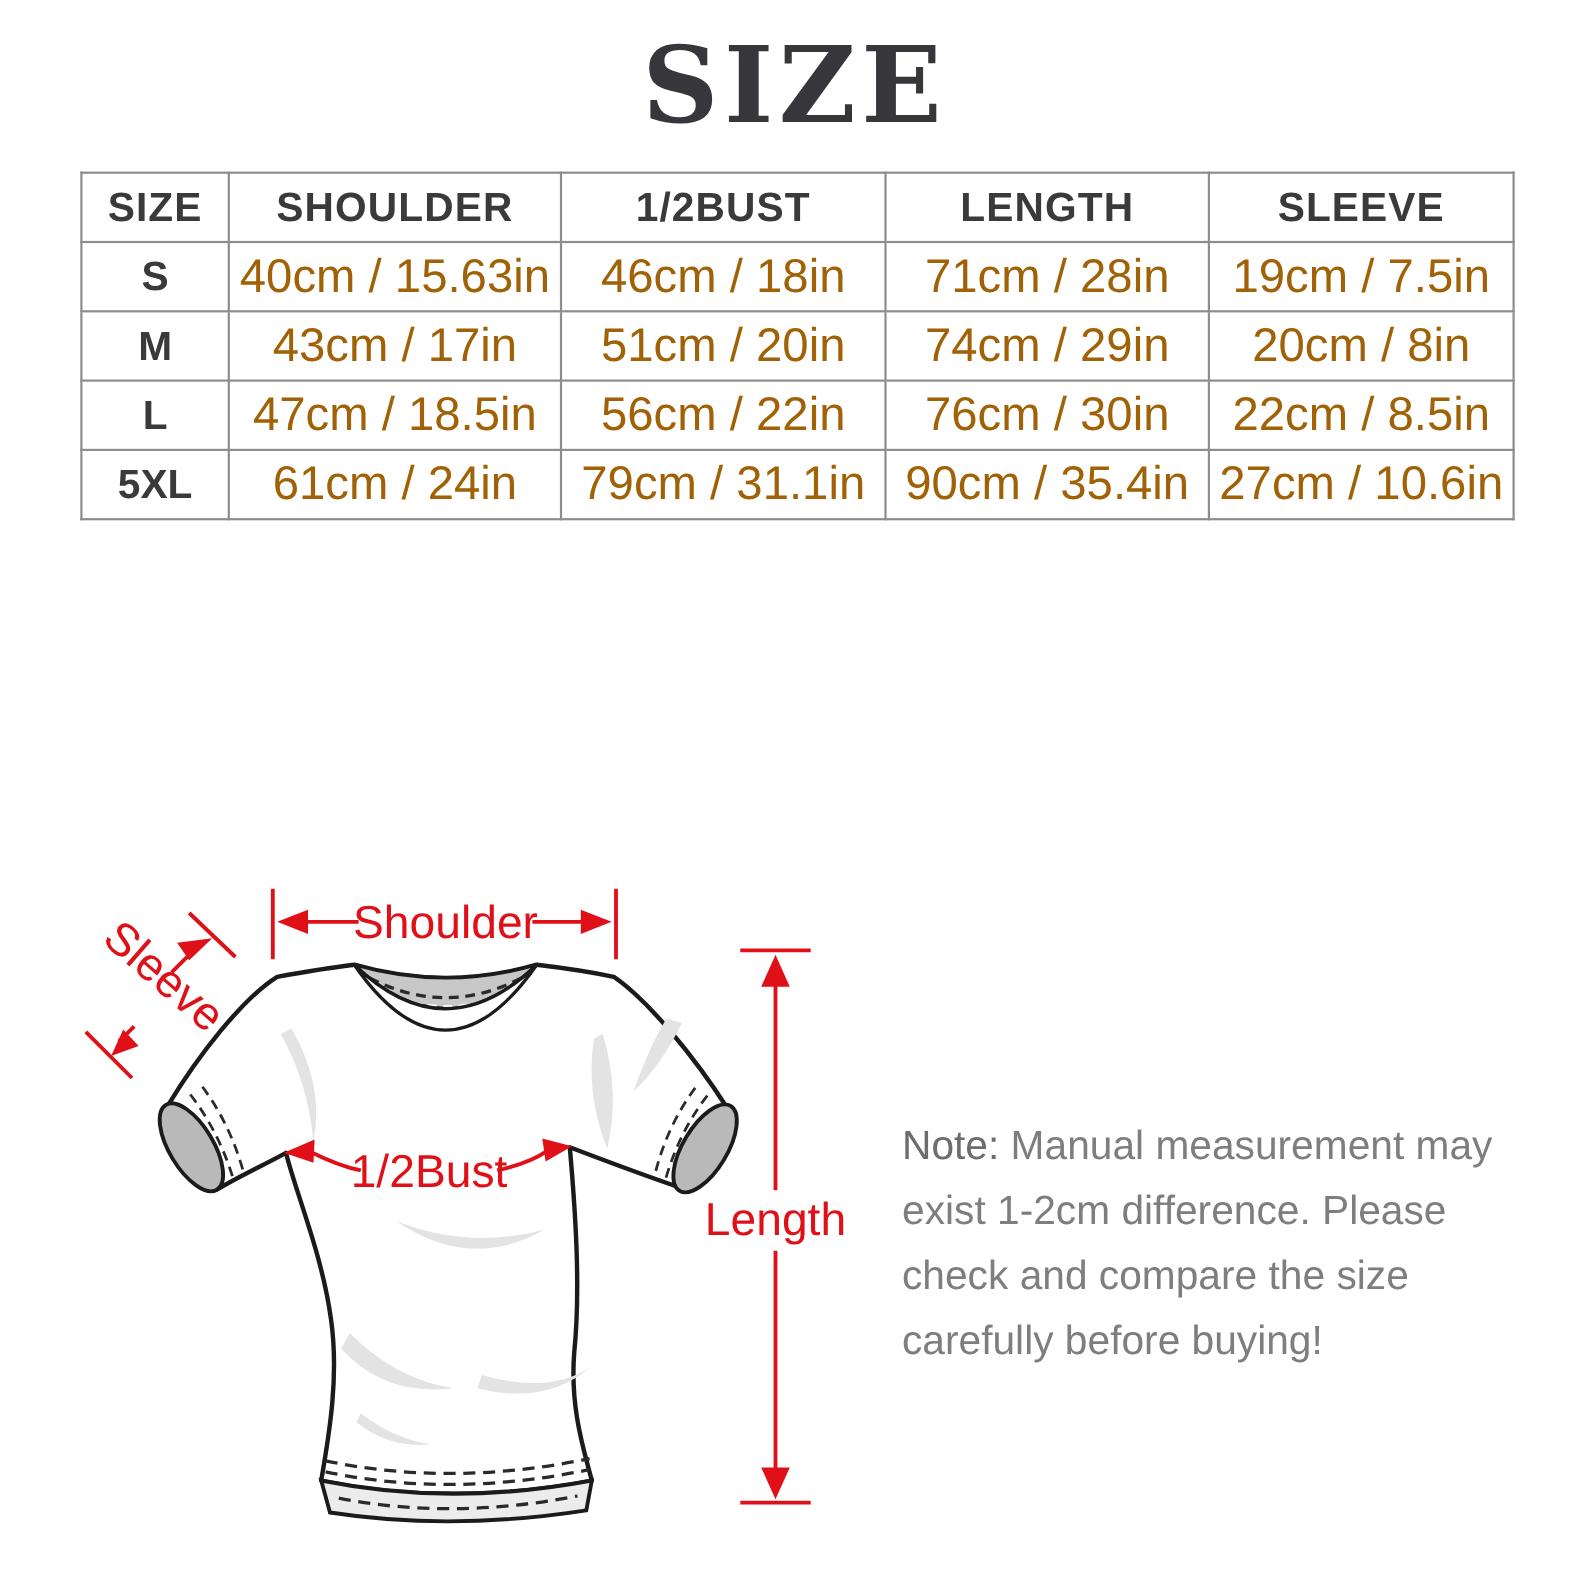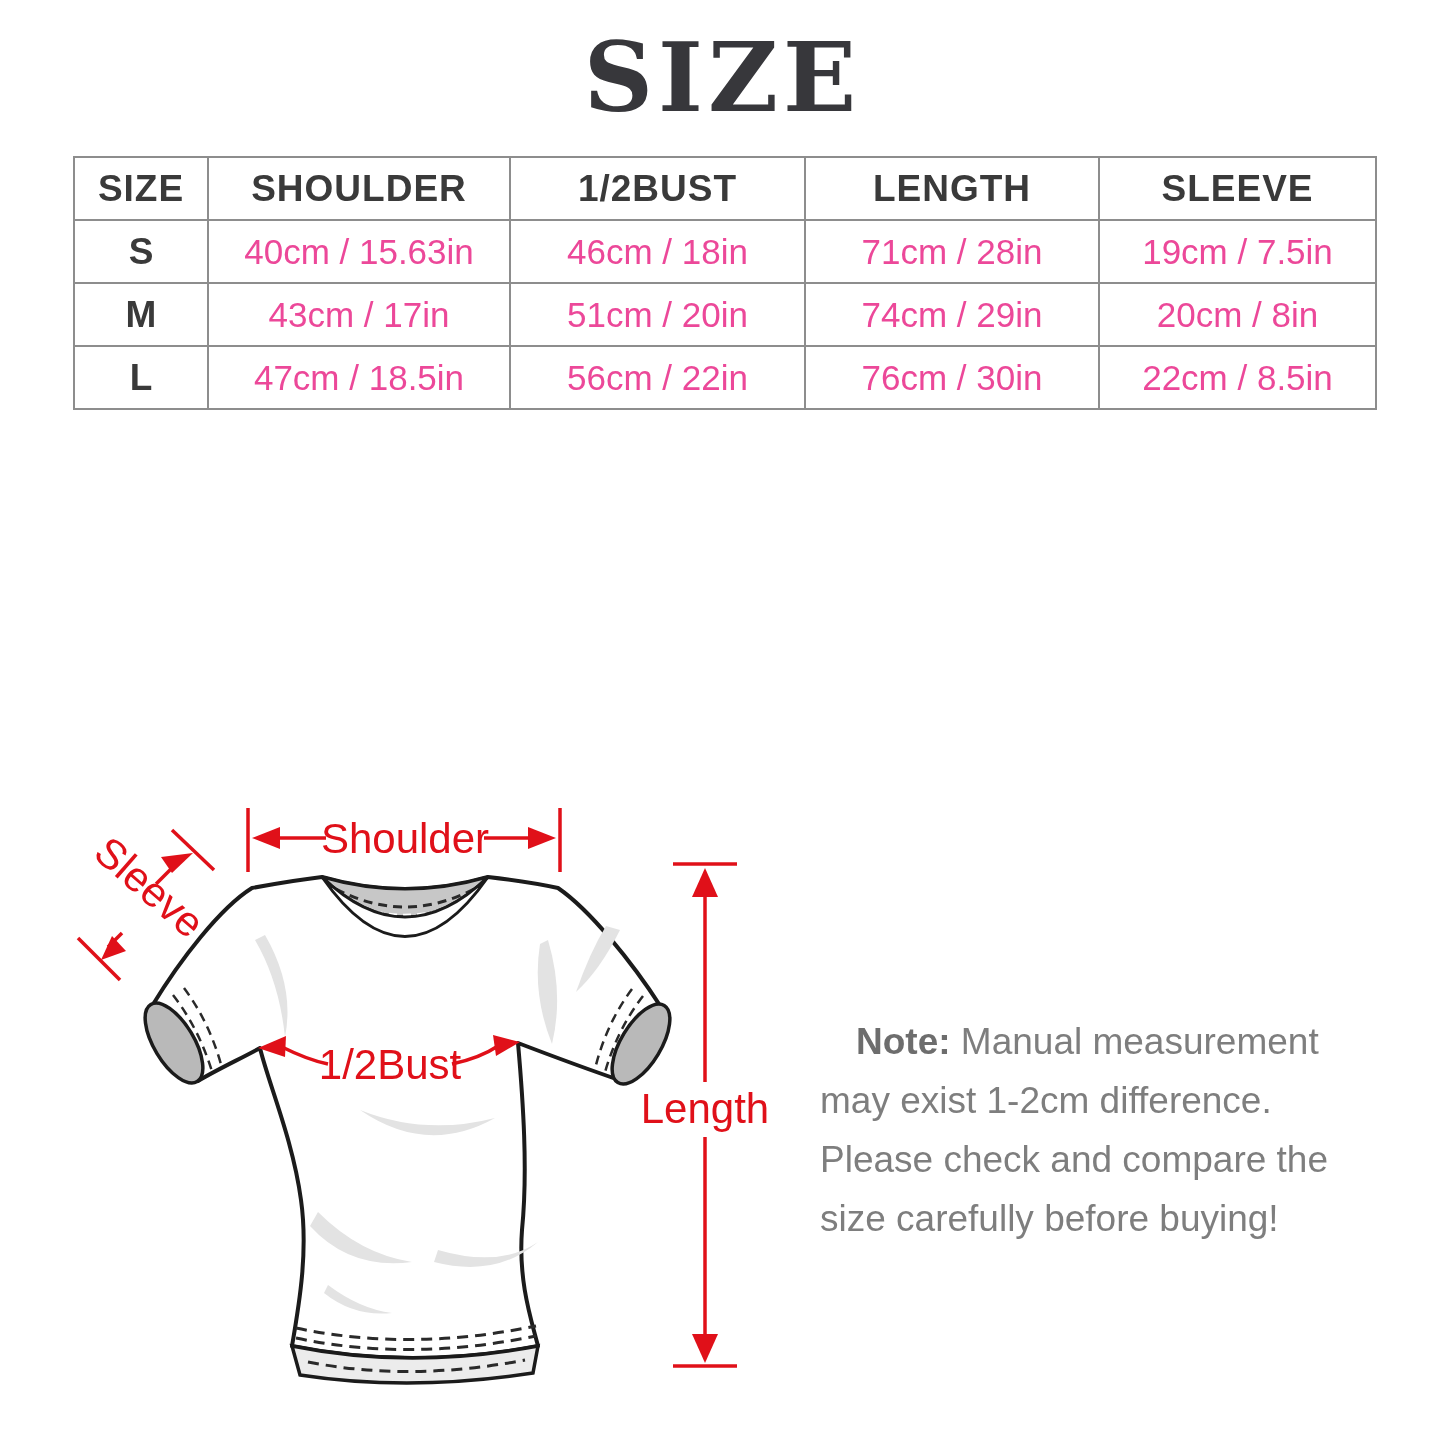--- a/index.html
+++ b/index.html
@@ -25,31 +25,31 @@
   }
   .size-table td,.size-table th{
     border:2px solid #8d8d8d;
     height:61px;padding:0;margin:0;
     text-align:center;vertical-align:middle;
     background:#ffffff;white-space:nowrap;
   }
   .size-table th{
     font-size:37px;font-weight:bold;color:#3a3a3a;letter-spacing:1px;
   }
-  .size-table td{font-size:35px;color:#ec4899;}
+  .size-table td{font-size:43px;color:#a16207;}
   .size-table td.sizecol{font-size:37px;font-weight:bold;color:#3a3a3a;}
 
   .diagram{position:absolute;left:60px;top:780px;width:720px;height:660px;}
 
   .note{
     position:absolute;left:820px;top:975px;width:548px;
     font-size:37px;line-height:59px;color:#7e7e7e;
     text-align:left;
   }
-  .note b{color:#6d6d6d;font-weight:bold;margin-left:36px;}
+  .note b{color:#6d6d6d;font-weight:normal;}
 </style>
 </head>
 <body>
 
 <div class="page">
 
   <div class="title">SIZE</div>
 
   <table class="size-table">
     <colgroup>
@@ -81,20 +81,27 @@
       <td>74cm / 29in</td>
       <td>20cm / 8in</td>
     </tr>
     <tr>
       <td class="sizecol">L</td>
       <td>47cm / 18.5in</td>
       <td>56cm / 22in</td>
       <td>76cm / 30in</td>
       <td>22cm / 8.5in</td>
     </tr>
+    <tr>
+      <td class="sizecol">5XL</td>
+      <td>61cm / 24in</td>
+      <td>79cm / 31.1in</td>
+      <td>90cm / 35.4in</td>
+      <td>27cm / 10.6in</td>
+    </tr>
   </tbody>
     </table>
 
   <svg class="diagram" viewBox="0 0 720 660" xmlns="http://www.w3.org/2000/svg">
 
     <g>
 
       <path d="M192,108
            C230,101 245,99 262,97
            Q345,121 428,97

